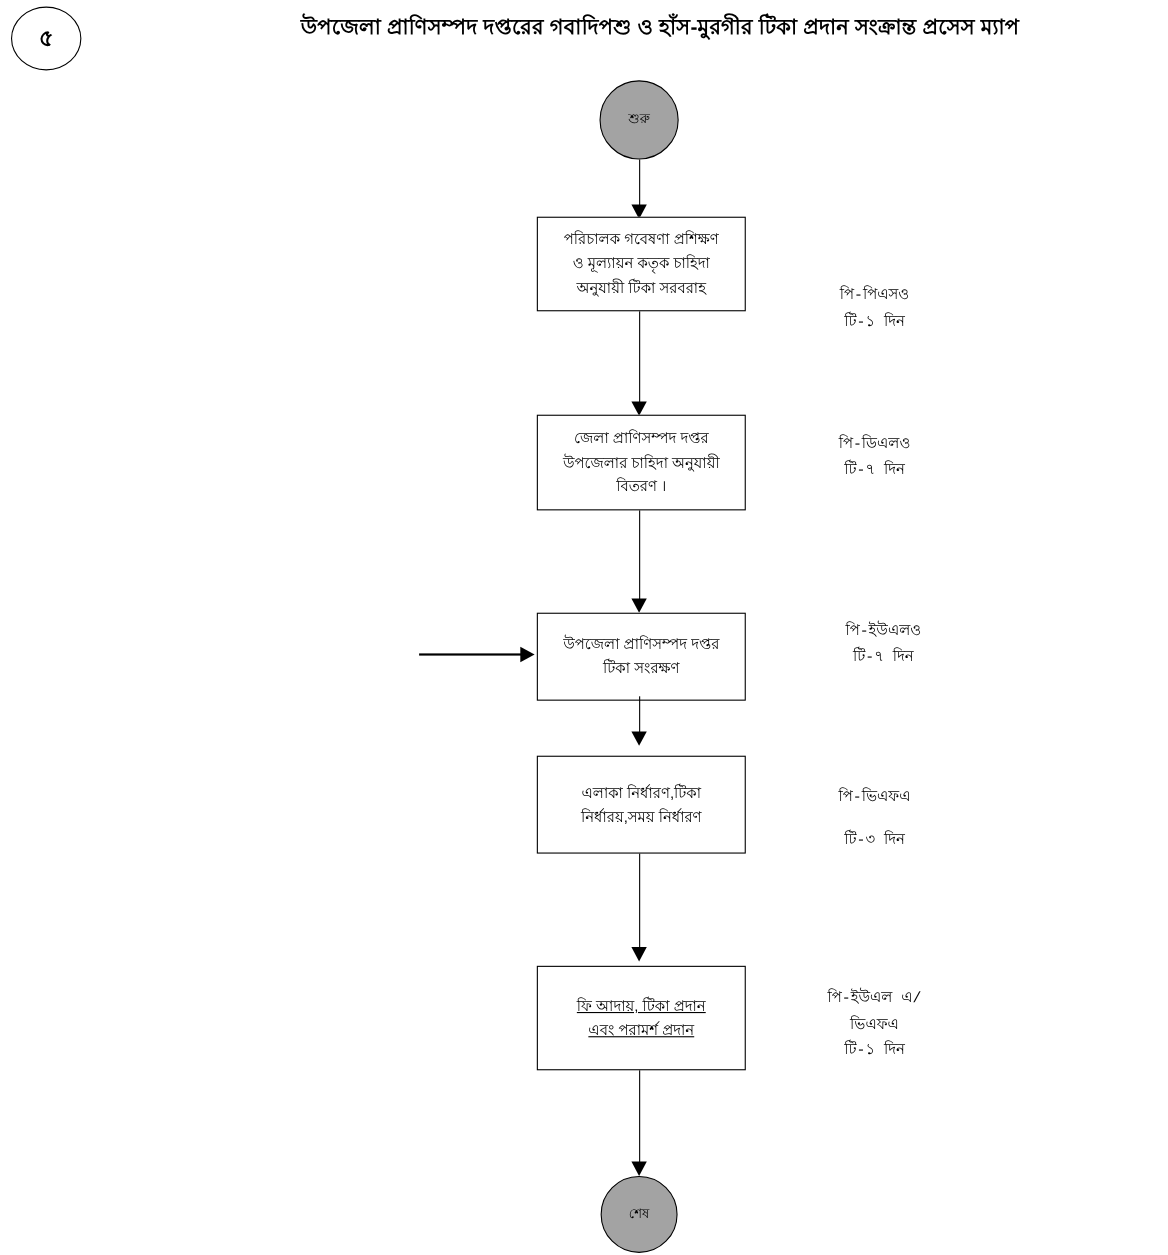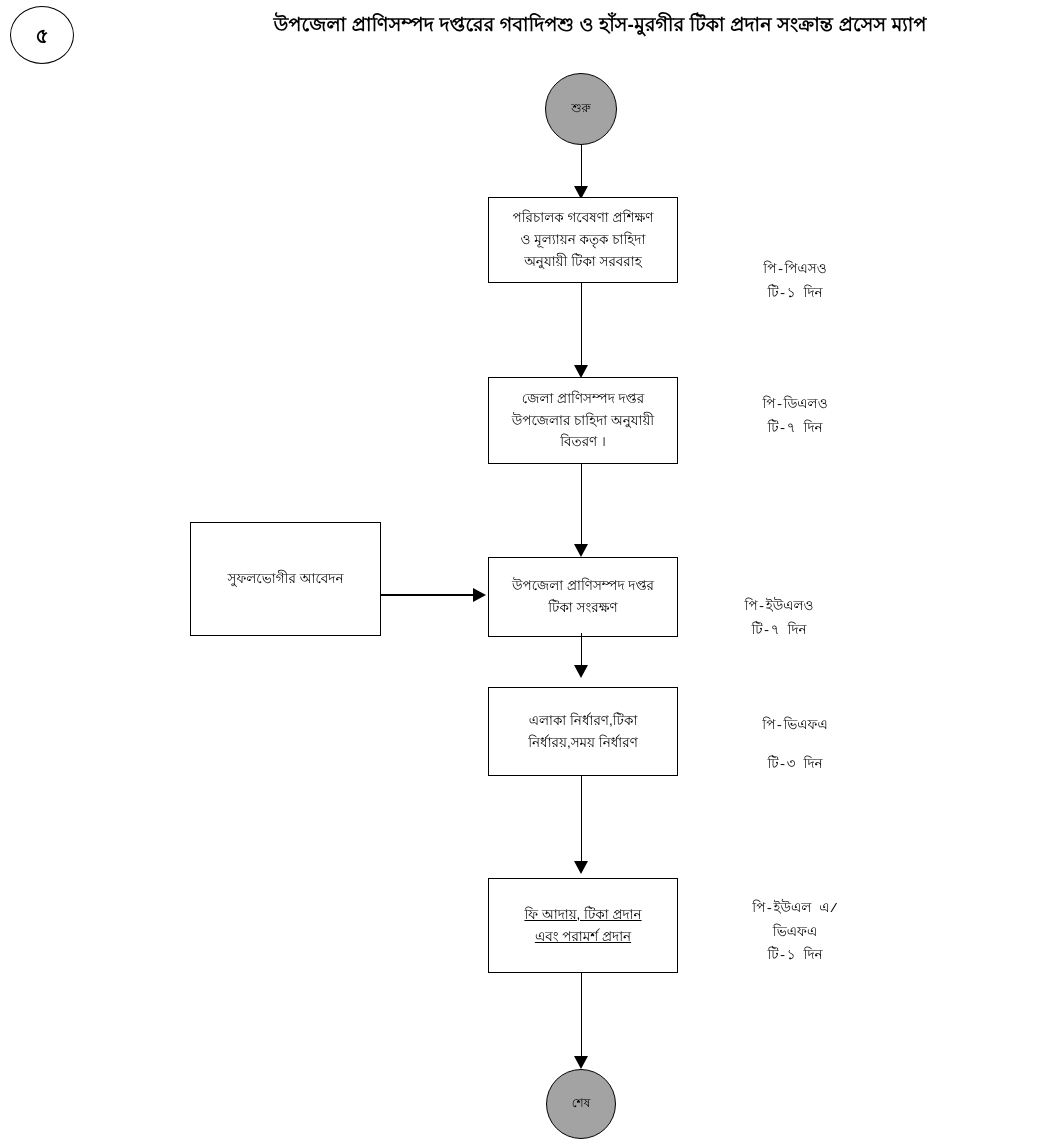--- a/index.html
+++ b/index.html
@@ -150,34 +150,31 @@
       <span>উপজেলার চাহিদা অনুযায়ী</span><br>
       <span>বিতরণ ।</span>
     </span>
   </div>
   <div class="side-note" style="left:700px; top:393px;">পি-ডিএলও
 টি-৭ দিন</div>
 
   <div class="vline" style="left:580.5px; top:464px; height:90px;"></div>
   <div class="arrow-down" style="left:574px; top:544px;"></div>
 
-  <div class="pbox" style="left:190px; top:522px; width:191px; height:114px;">
-    <span class="txt">সুফলভোগীর আবেদন</span>
-  </div>
 
   <div class="hline" style="left:381px; top:594px; width:93px;"></div>
   <div class="arrow-right" style="left:473px; top:588px;"></div>
 
   <div class="pbox" style="left:488px; top:557px; width:190px; height:80px;">
     <span class="txt">
       <span>উপজেলা প্রাণিসম্পদ দপ্তর</span><br>
       <span>টিকা সংরক্ষণ</span>
     </span>
   </div>
-  <div class="side-note" style="left:684px; top:563px;margin-top:32px;">পি-ইউএলও
+  <div class="side-note" style="left:708px; top:563px;">পি-ইউএলও
 টি-৭ দিন</div>
 
   <div class="vline" style="left:580.5px; top:633px; height:42px;"></div>
   <div class="arrow-down" style="left:574px; top:665px;"></div>
 
   <div class="pbox" style="left:488px; top:687px; width:190px; height:89px;">
     <span class="txt">
       <span>এলাকা নির্ধারণ,টিকা</span><br>
       <span>নির্ধারয়,সময় নির্ধারণ</span>
     </span>

